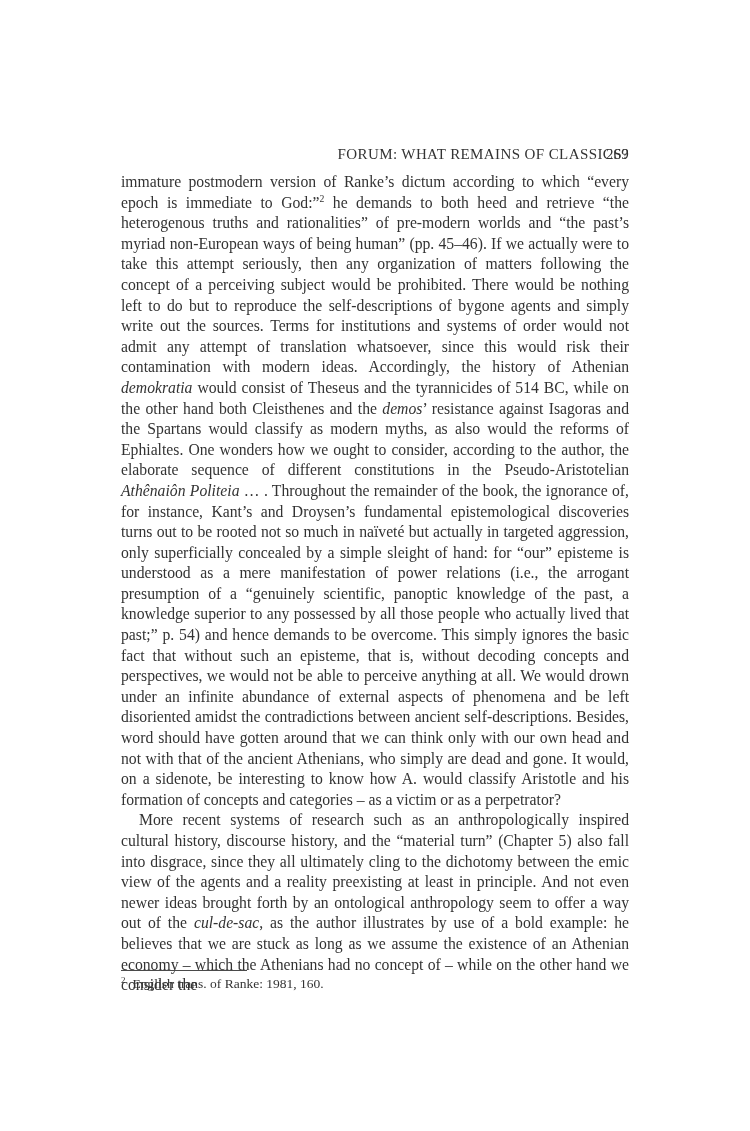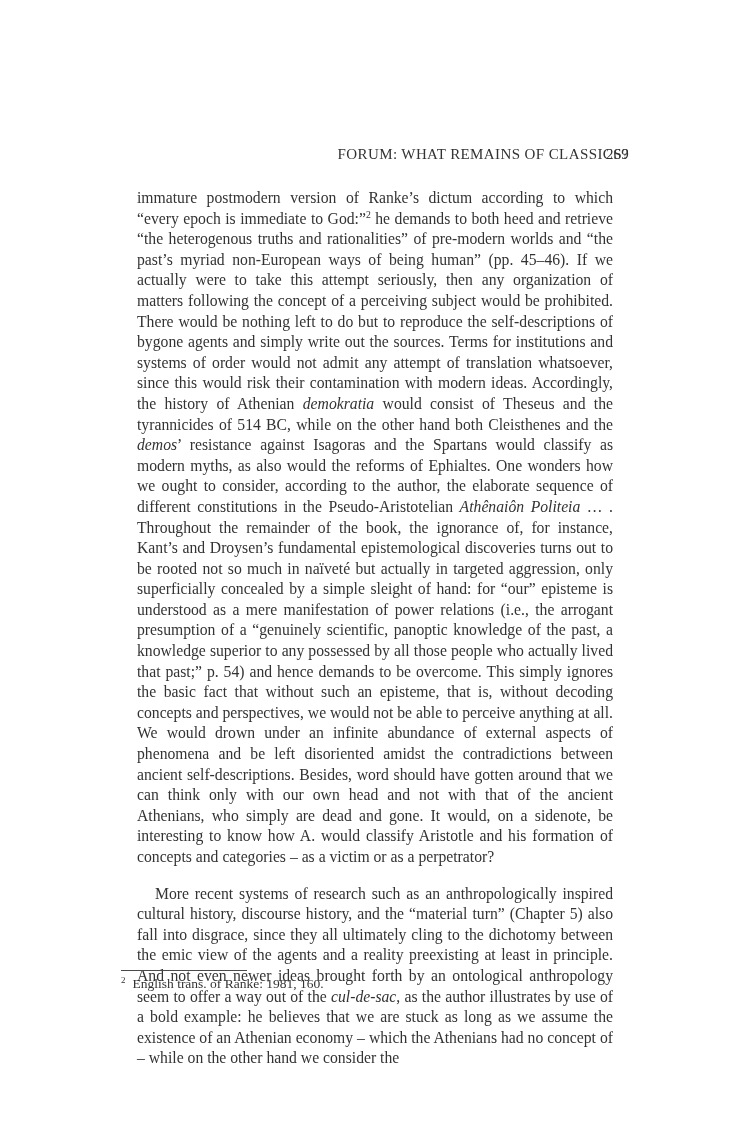--- a/index.html
+++ b/index.html
@@ -36,21 +36,21 @@
   .body-text {
     position: absolute;
     left: 121px;
     top: 172px;
     width: 508px;
     text-align: justify;
     font-size: 15.7px;
     line-height: 20.6px;
   }
   .body-para {
-    margin: 16px;
+    margin: 0;
     padding: 0;
   }
   .body-para.indented {
     text-indent: 18px;
   }
   .body-para em {
     font-style: italic;
   }
   .body-para sup {
     font-size: 62%;

